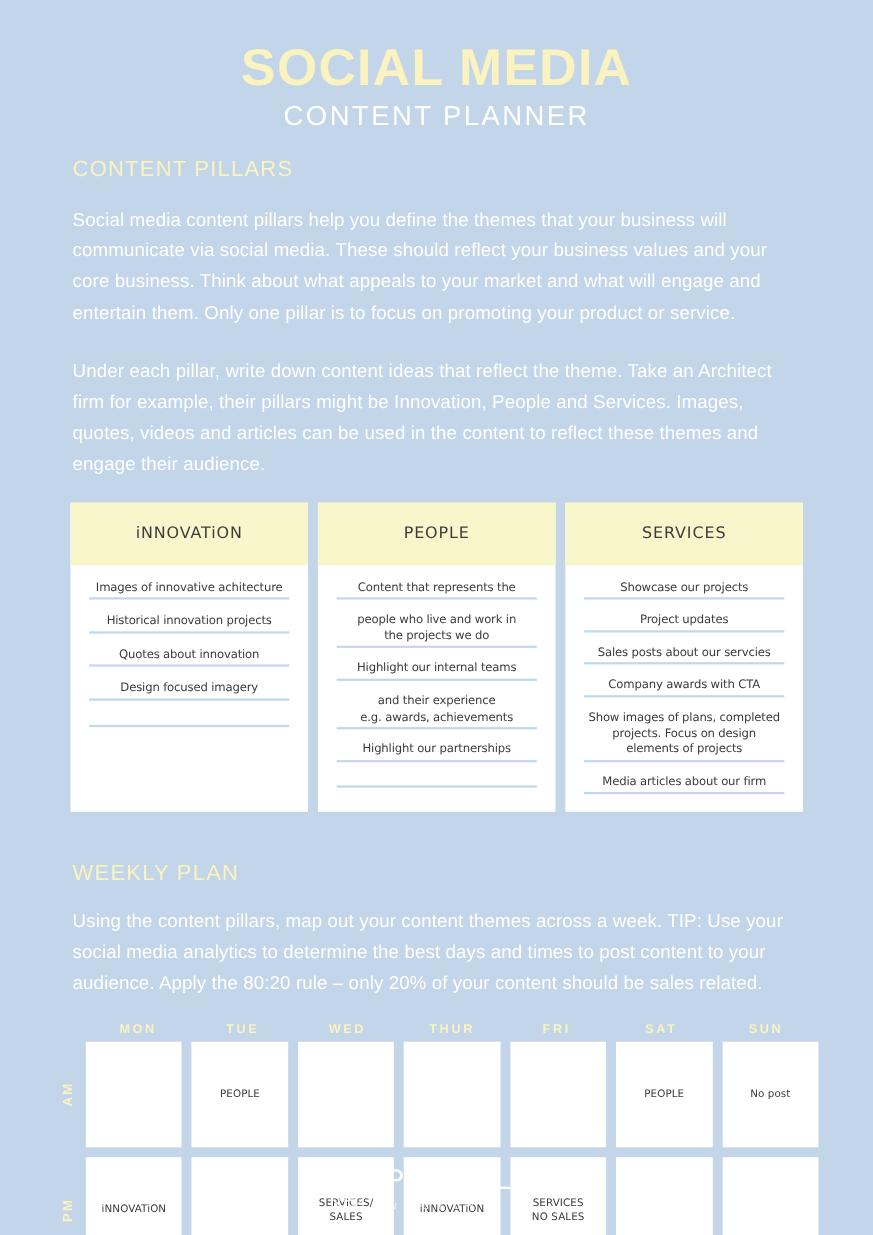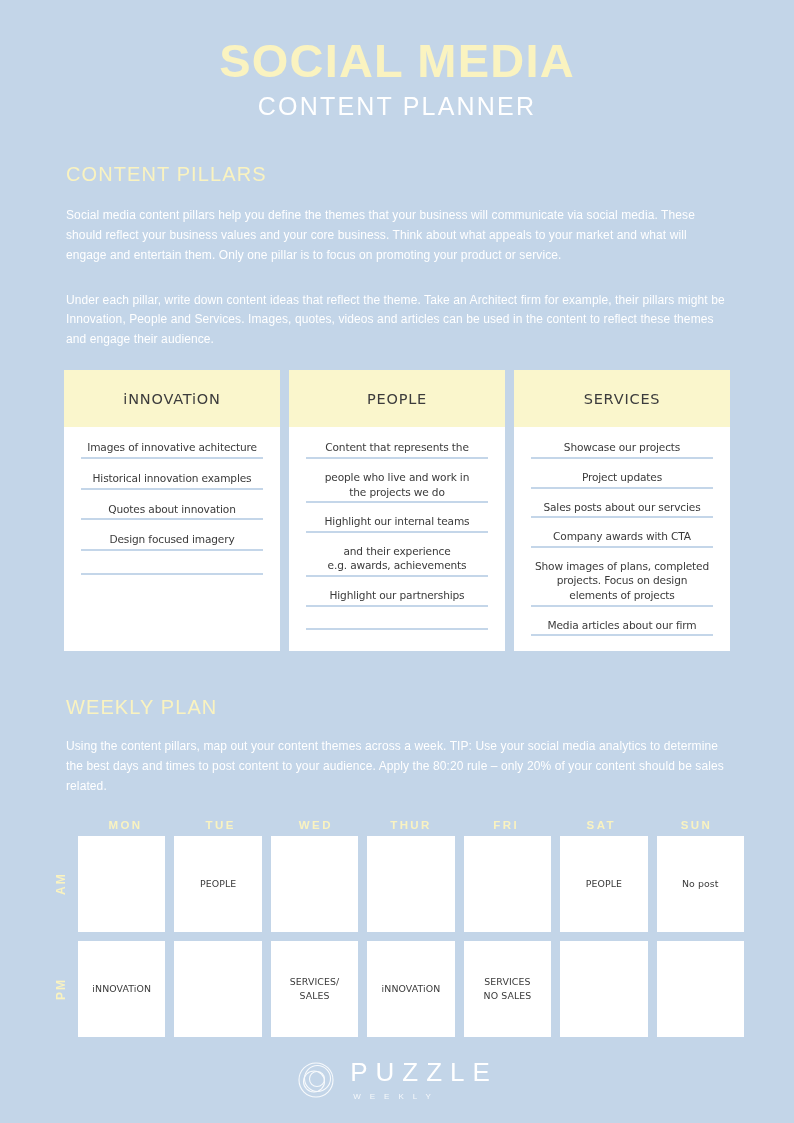--- a/index.html
+++ b/index.html
@@ -52,28 +52,28 @@
     padding: 0 66px;
   }
   .section-heading {
     font-size: 20px;
     font-weight: 400;
     letter-spacing: 1.1px;
     color: #faf3c0;
     margin: 0;
   }
   .body-text {
-    font-size: 12px;
+    font-size: 17px;
     font-weight: 300;
     line-height: 1.66;
     color: #ffffff;
     letter-spacing: 0.1px;
     margin: 0;
   }
-  #content-pillars-heading { margin-top: 42px; }
+  #content-pillars-heading { margin-top: 22px; }
   #pillars-intro { margin-top: 20px; }
   #pillars-note  { margin-top: 25px; }
 
   
   .pillars {
     display: flex;
     gap: 9px;
     padding: 0 64px;
     margin-top: 20px;
     box-sizing: border-box;
@@ -250,21 +250,21 @@
 
     <div class="pillar-card">
       <div class="pillar-head">
         <span class="pillar-head-text">iNNOVATiON</span>
       </div>
       <div class="pillar-body">
         <div class="ruled-item">
             <span class="ruled-text">Images of innovative achitecture</span>
           </div>
         <div class="ruled-item">
-            <span class="ruled-text">Historical innovation examples</span>
+            <span class="ruled-text">Historical innovation projects</span>
           </div>
         <div class="ruled-item">
             <span class="ruled-text">Quotes about innovation</span>
           </div>
         <div class="ruled-item">
             <span class="ruled-text">Design focused imagery</span>
           </div>
         <div class="ruled-item blank">
             <span class="ruled-text"></span>
           </div>

